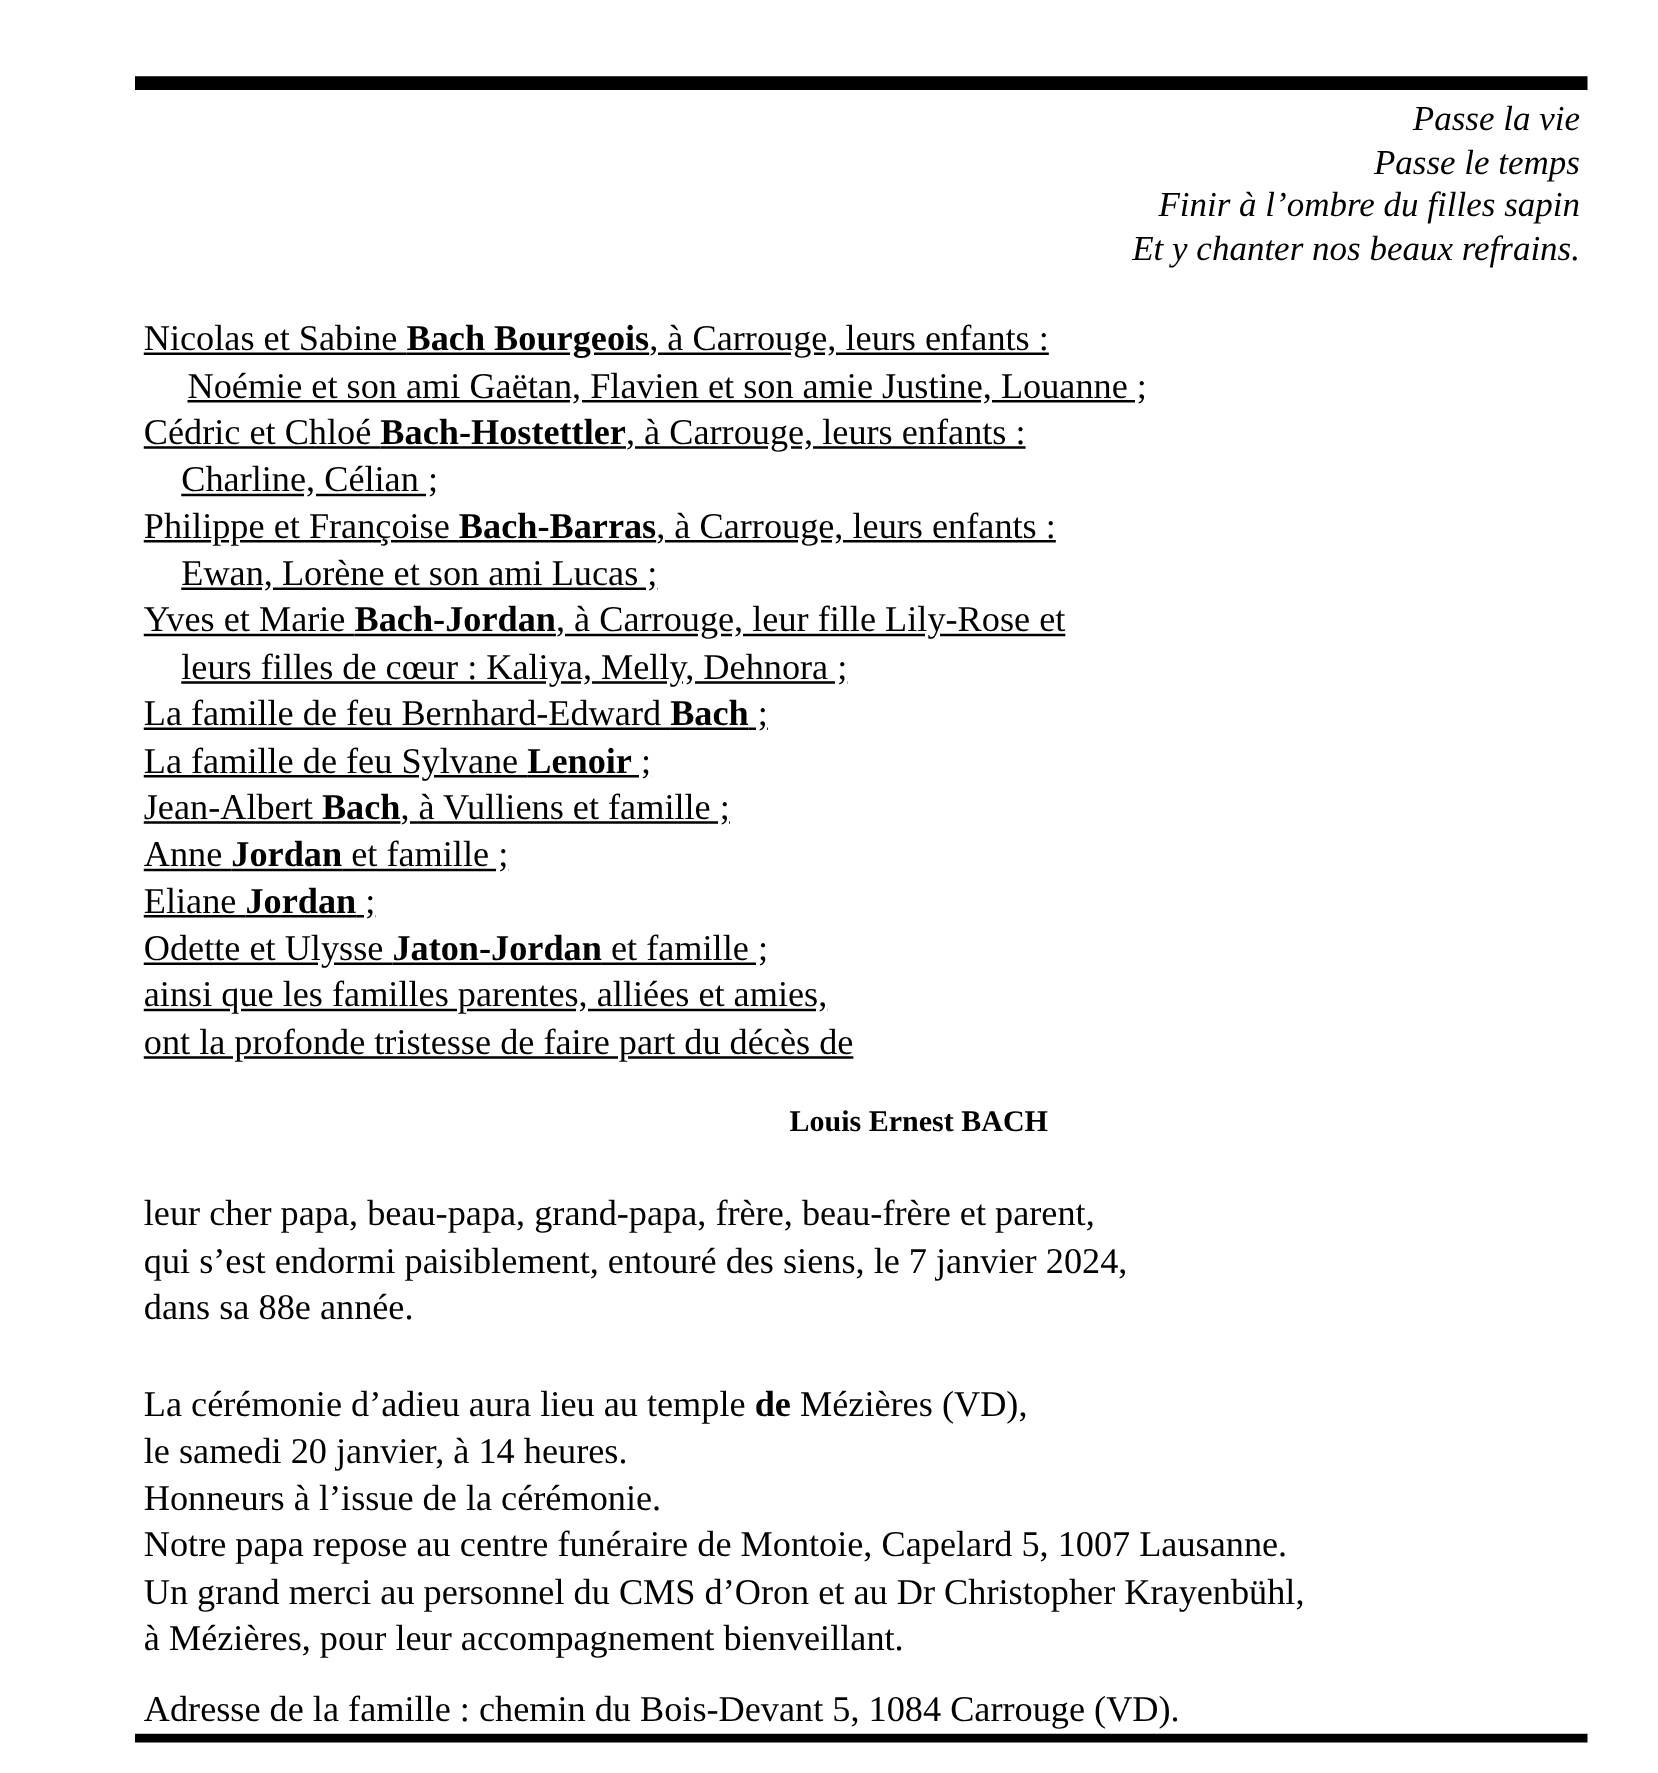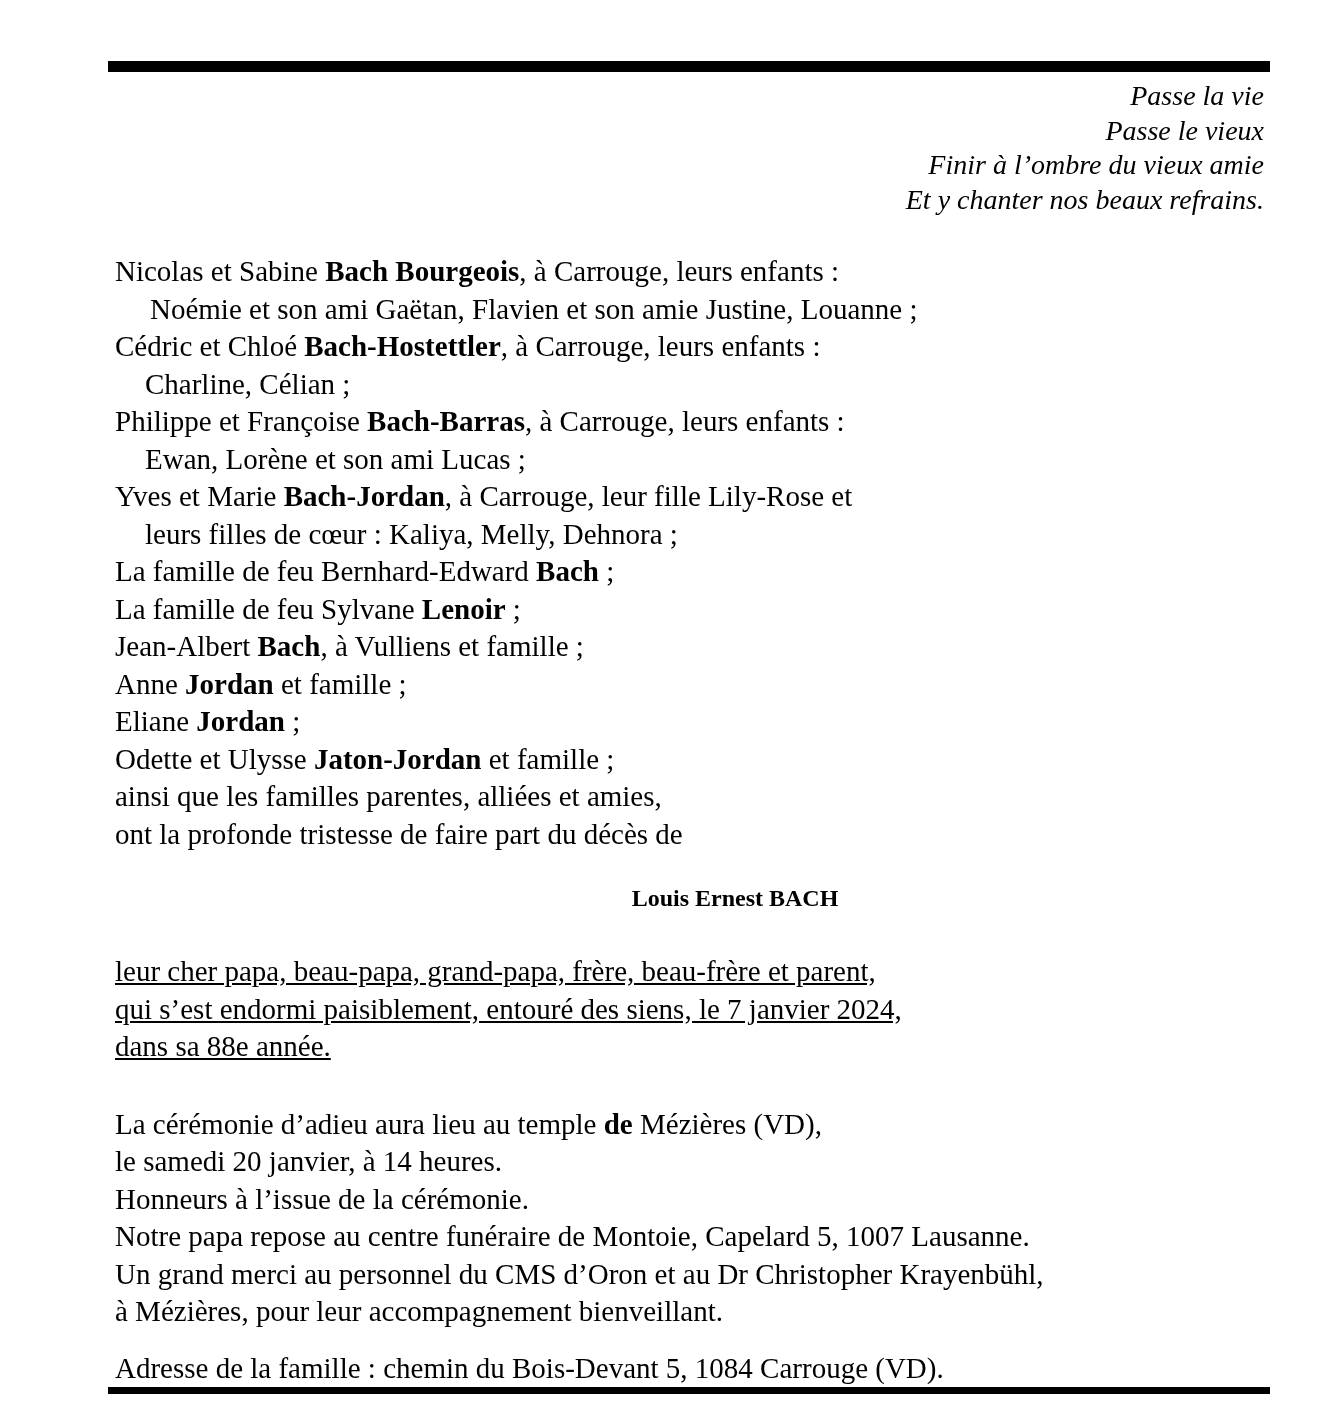--- a/index.html
+++ b/index.html
@@ -42,33 +42,33 @@
     white-space: pre;
     font-family: Liberation Serif, serif;
   }
   .bodytext {
     font-size: 29px;
     line-height: 37.5px;
     white-space: pre-wrap;
   }
   .family {
     margin: 36px 0 0 115px;
+    text-decoration: underline;
   }
   .deceased-name {
     margin: 24px 0 0 108px;
     width: 1162px;
     text-align: center;
     text-indent: 92px;
     font-weight: bold;
     font-size: 24px;
     line-height: 42px;
   }
   .death-details {
     margin: 34px 0 0 115px;
-    text-decoration: underline;
   }
   .ceremony-details {
     margin: 40px 0 0 115px;
   }
   .family-address {
     margin: 19px 0 0 115px;
     height: 37.5px;
   }
   .line {
     min-height: 37.5px;
@@ -77,21 +77,21 @@
     min-height: 34.5px;
   }
 </style>
 </head>
 <body>
 
 <div class="page">
 
   <div class="rule top"></div>
 
-  <div class="poem"><div class="line">Passe la vie</div><div class="line">Passe le vieux</div><div class="line">Finir à l’ombre du vieux amie</div><div class="line">Et y chanter nos beaux refrains.</div></div>
+  <div class="poem"><div class="line">Passe la vie</div><div class="line">Passe le temps</div><div class="line">Finir à l’ombre du filles sapin</div><div class="line">Et y chanter nos beaux refrains.</div></div>
 
   <div class="bodytext family"><div class="line"><span>Nicolas et Sabine </span><span style="font-weight: bold;">Bach Bourgeois</span><span>, à Carrouge, leurs enfants :</span></div><div class="line" style="padding-left: 35px;"><span>Noémie et son ami Gaëtan, Flavien et son amie Justine, Louanne ;</span></div><div class="line"><span>Cédric et Chloé </span><span style="font-weight: bold;">Bach-Hostettler</span><span>, à Carrouge, leurs enfants :</span></div><div class="line" style="padding-left: 30px;"><span>Charline, Célian ;</span></div><div class="line"><span>Philippe et Françoise </span><span style="font-weight: bold;">Bach-Barras</span><span>, à Carrouge, leurs enfants :</span></div><div class="line" style="padding-left: 30px;"><span>Ewan, Lorène et son ami Lucas ;</span></div><div class="line"><span>Yves et Marie </span><span style="font-weight: bold;">Bach-Jordan</span><span>, à Carrouge, leur fille Lily-Rose et</span></div><div class="line" style="padding-left: 30px;"><span>leurs filles de cœur : Kaliya, Melly, Dehnora ;</span></div><div class="line"><span>La famille de feu Bernhard-Edward </span><span style="font-weight: bold;">Bach</span><span> ;</span></div><div class="line"><span>La famille de feu Sylvane </span><span style="font-weight: bold;">Lenoir</span><span> ;</span></div><div class="line"><span>Jean-Albert </span><span style="font-weight: bold;">Bach</span><span>, à Vulliens et famille ;</span></div><div class="line"><span>Anne </span><span style="font-weight: bold;">Jordan</span><span> et famille ;</span></div><div class="line"><span>Eliane </span><span style="font-weight: bold;">Jordan</span><span> ;</span></div><div class="line"><span>Odette et Ulysse </span><span style="font-weight: bold;">Jaton-Jordan</span><span> et famille ;</span></div><div class="line"><span>ainsi que les familles parentes, alliées et amies,</span></div><div class="line"><span>ont la profonde tristesse de faire part du décès de</span></div></div>
 
   <div class="deceased-name">Louis Ernest BACH</div>
 
   <div class="bodytext death-details"><div class="line">leur cher papa, beau-papa, grand-papa, frère, beau-frère et parent,</div><div class="line">qui s’est endormi paisiblement, entouré des siens, le 7 janvier 2024,</div><div class="line">dans sa 88e année.</div></div>
 
   <div class="bodytext ceremony-details"><div class="line"><span>La cérémonie d’adieu aura lieu au temple </span><span style="font-weight: bold;">de</span><span> Mézières (VD),</span></div><div class="line">le samedi 20 janvier, à 14 heures.</div><div class="line">Honneurs à l’issue de la cérémonie.</div><div class="line">Notre papa repose au centre funéraire de Montoie, Capelard 5, 1007 Lausanne.</div><div class="line">Un grand merci au personnel du CMS d’Oron et au Dr Christopher Krayenbühl,</div><div class="line">à Mézières, pour leur accompagnement bienveillant.</div></div>
 
   <div class="bodytext family-address"><span>Adresse de la famille : chemin du Bois-Devant 5, 1084 </span><span style="font-weight: normal;">Carrouge (VD)</span><span>.</span></div>

